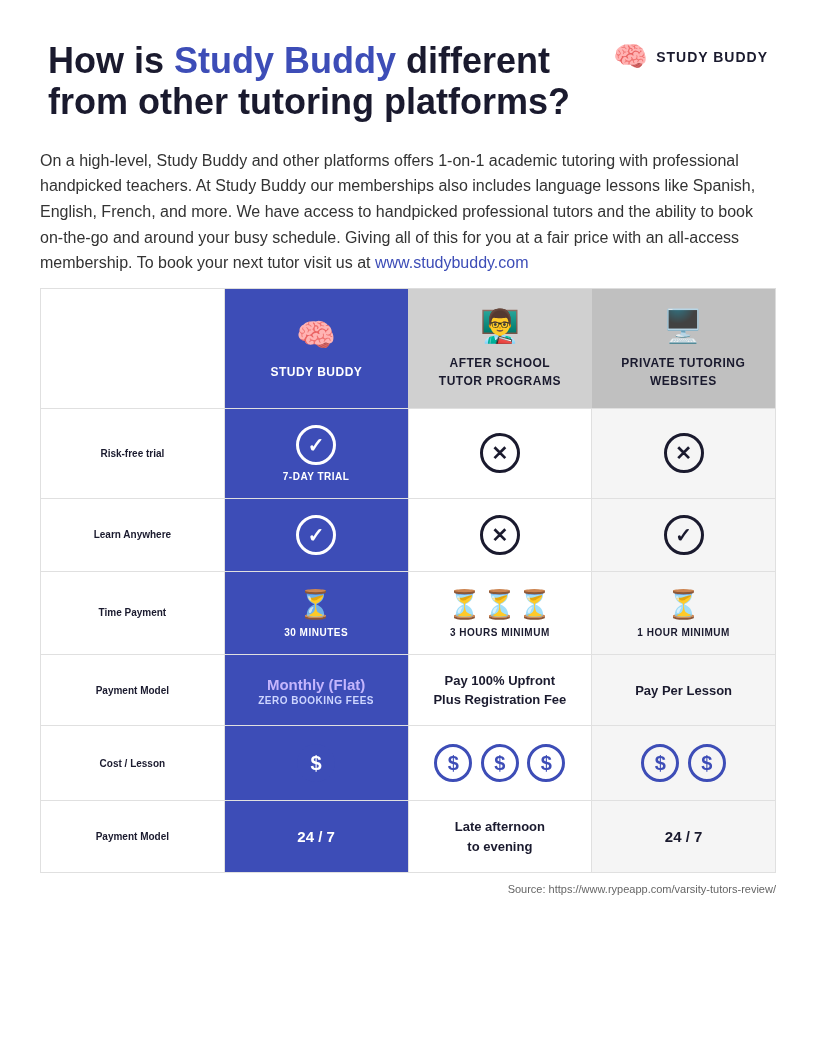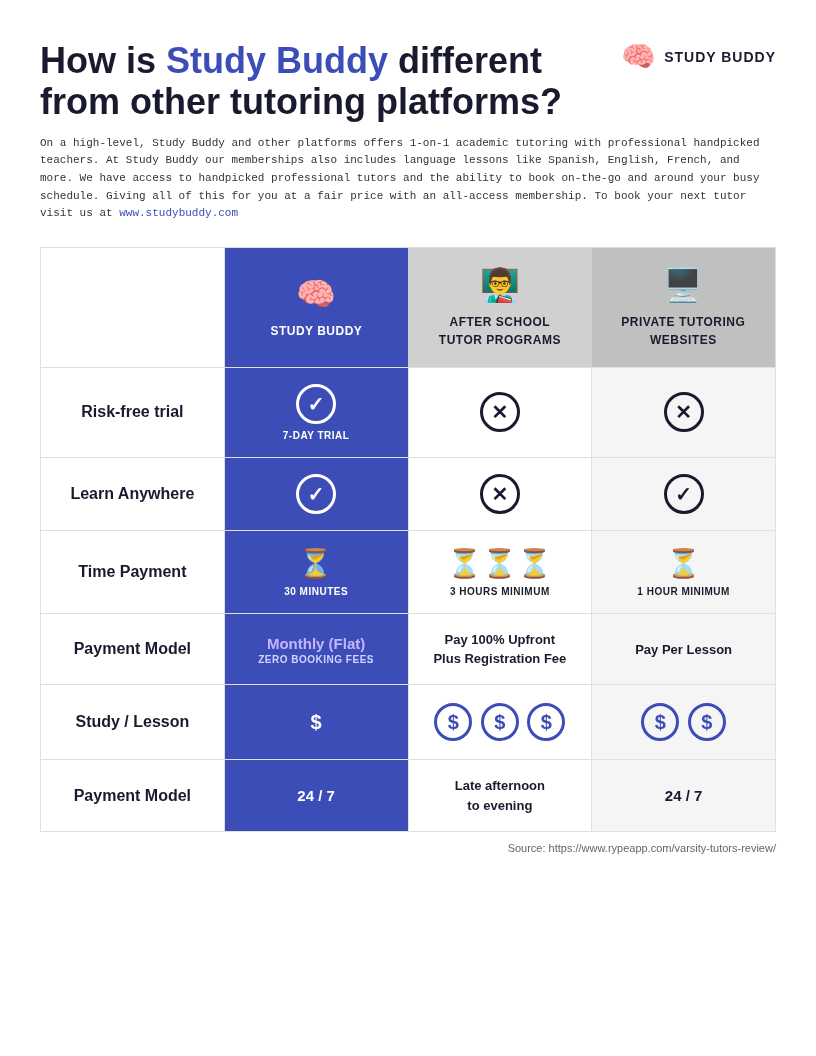--- a/index.html
+++ b/index.html
@@ -6,23 +6,23 @@
     body {
       font-family: 'Arial', sans-serif;
       background: #fff;
       width: 816px;
       min-height: 1056px;
       padding: 40px 40px 30px 40px;
       color: #1a1a2e;
     }
     .header-section {
       display: flex;
-      justify-content: space-between;
+      justify-content: center;
       align-items: flex-start;
-      margin-bottom: 12px;
+      margin-bottom: 25px;
     }
     .main-title {
       font-size: 36px;
       font-weight: 900;
       line-height: 1.15;
       color: #1a1a2e;
       max-width: 560px;
     }
     .main-title .highlight {
       color: #3d4db7;
@@ -38,26 +38,25 @@
       color: #3d4db7;
       font-size: 28px;
     }
     .logo-text {
       font-size: 14px;
       font-weight: 800;
       color: #1a1a2e;
       letter-spacing: 1px;
     }
     .subtitle-text {
-      font-size: 11px;
+      font-size: 16px;
       color: #333;
       line-height: 1.6;
-      margin-bottom: 24px;
+      margin-bottom: 12px;
       max-width: 740px;
-      font-family: Liberation Mono, monospace;
     }
     .subtitle-text a {
       color: #3d4db7;
       text-decoration: none;
     }
     
     .comparison-table {
       width: 100%;
       border-collapse: collapse;
       border: 1px solid #ddd;
@@ -90,21 +89,21 @@
     }
     .col-header-label {
       font-size: 12px;
       font-weight: 800;
       letter-spacing: 0.5px;
       line-height: 1.3;
       text-transform: uppercase;
     }
     .row-label-cell {
       width: 25%;
-      font-size: 16px;
+      font-size: 10px;
       font-weight: 700;
       color: #1a1a2e;
       text-align: center;
       padding: 16px 12px;
       border: 1px solid #e0e0e0;
       background: #fff;
     }
     .data-cell {
       text-align: center;
       padding: 16px 10px;
@@ -290,21 +289,21 @@
         <td class="data-cell private-col"><span class="hourglass-icon" style="color:#1a1a2e">⏳</span><span class="sub-label dark">1 HOUR MINIMUM</span></td>
       </tr>
       <tr>
         <td class="row-label-cell">Payment Model</td>
         <td class="data-cell study-buddy-col"><span class="payment-text bold-large">Monthly (Flat)</span>
                 <span class="payment-sub">ZERO BOOKING FEES</span></td>
         <td class="data-cell after-school-col"><span class="payment-text" style="font-size:13px; font-weight:700;">Pay 100% Upfront<br>Plus Registration Fee</span></td>
         <td class="data-cell private-col"><span class="payment-text" style="font-size:13px; font-weight:700;">Pay Per Lesson</span></td>
       </tr>
       <tr>
-        <td class="row-label-cell">Study / Lesson</td>
+        <td class="row-label-cell">Cost / Lesson</td>
         <td class="data-cell study-buddy-col"><span class="dollar-circle">$</span></td>
         <td class="data-cell after-school-col"><span class="dollar-circle outline">$</span>
                 <span class="dollar-circle outline">$</span>
                 <span class="dollar-circle outline">$</span></td>
         <td class="data-cell private-col"><span class="dollar-circle outline">$</span>
                 <span class="dollar-circle outline">$</span></td>
       </tr>
       <tr>
         <td class="row-label-cell">Payment Model</td>
         <td class="data-cell study-buddy-col"><span class="availability-text ">24 / 7</span></td>

